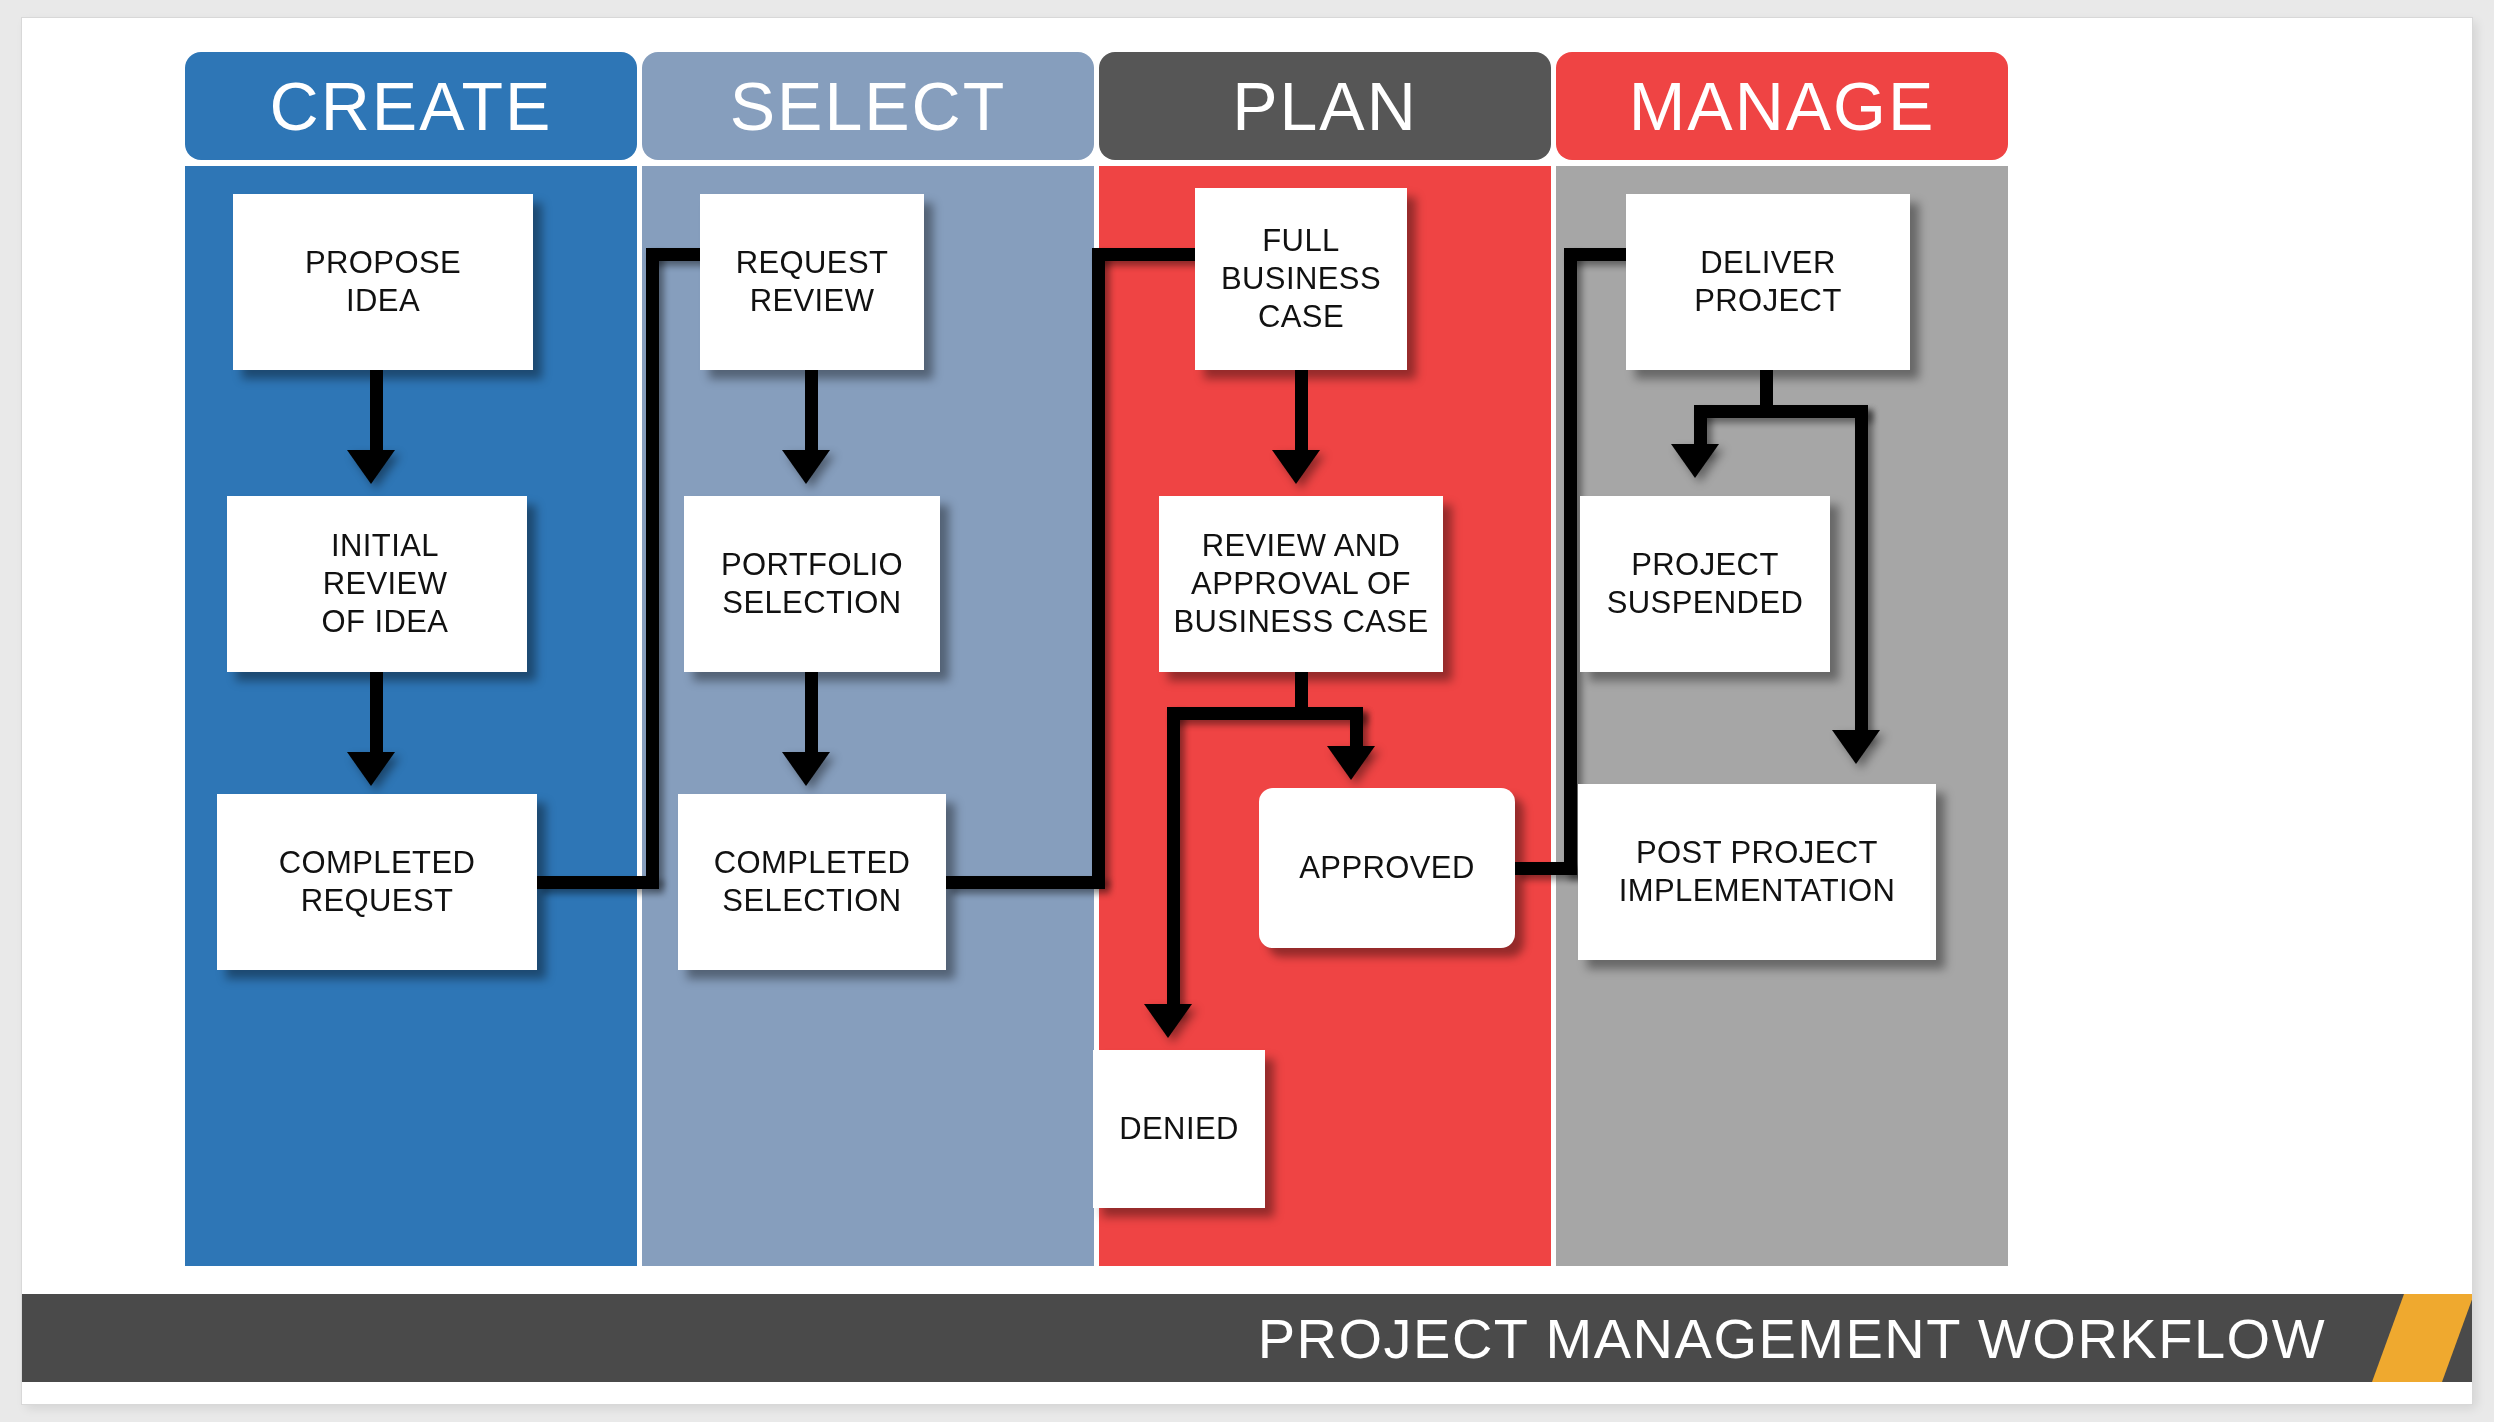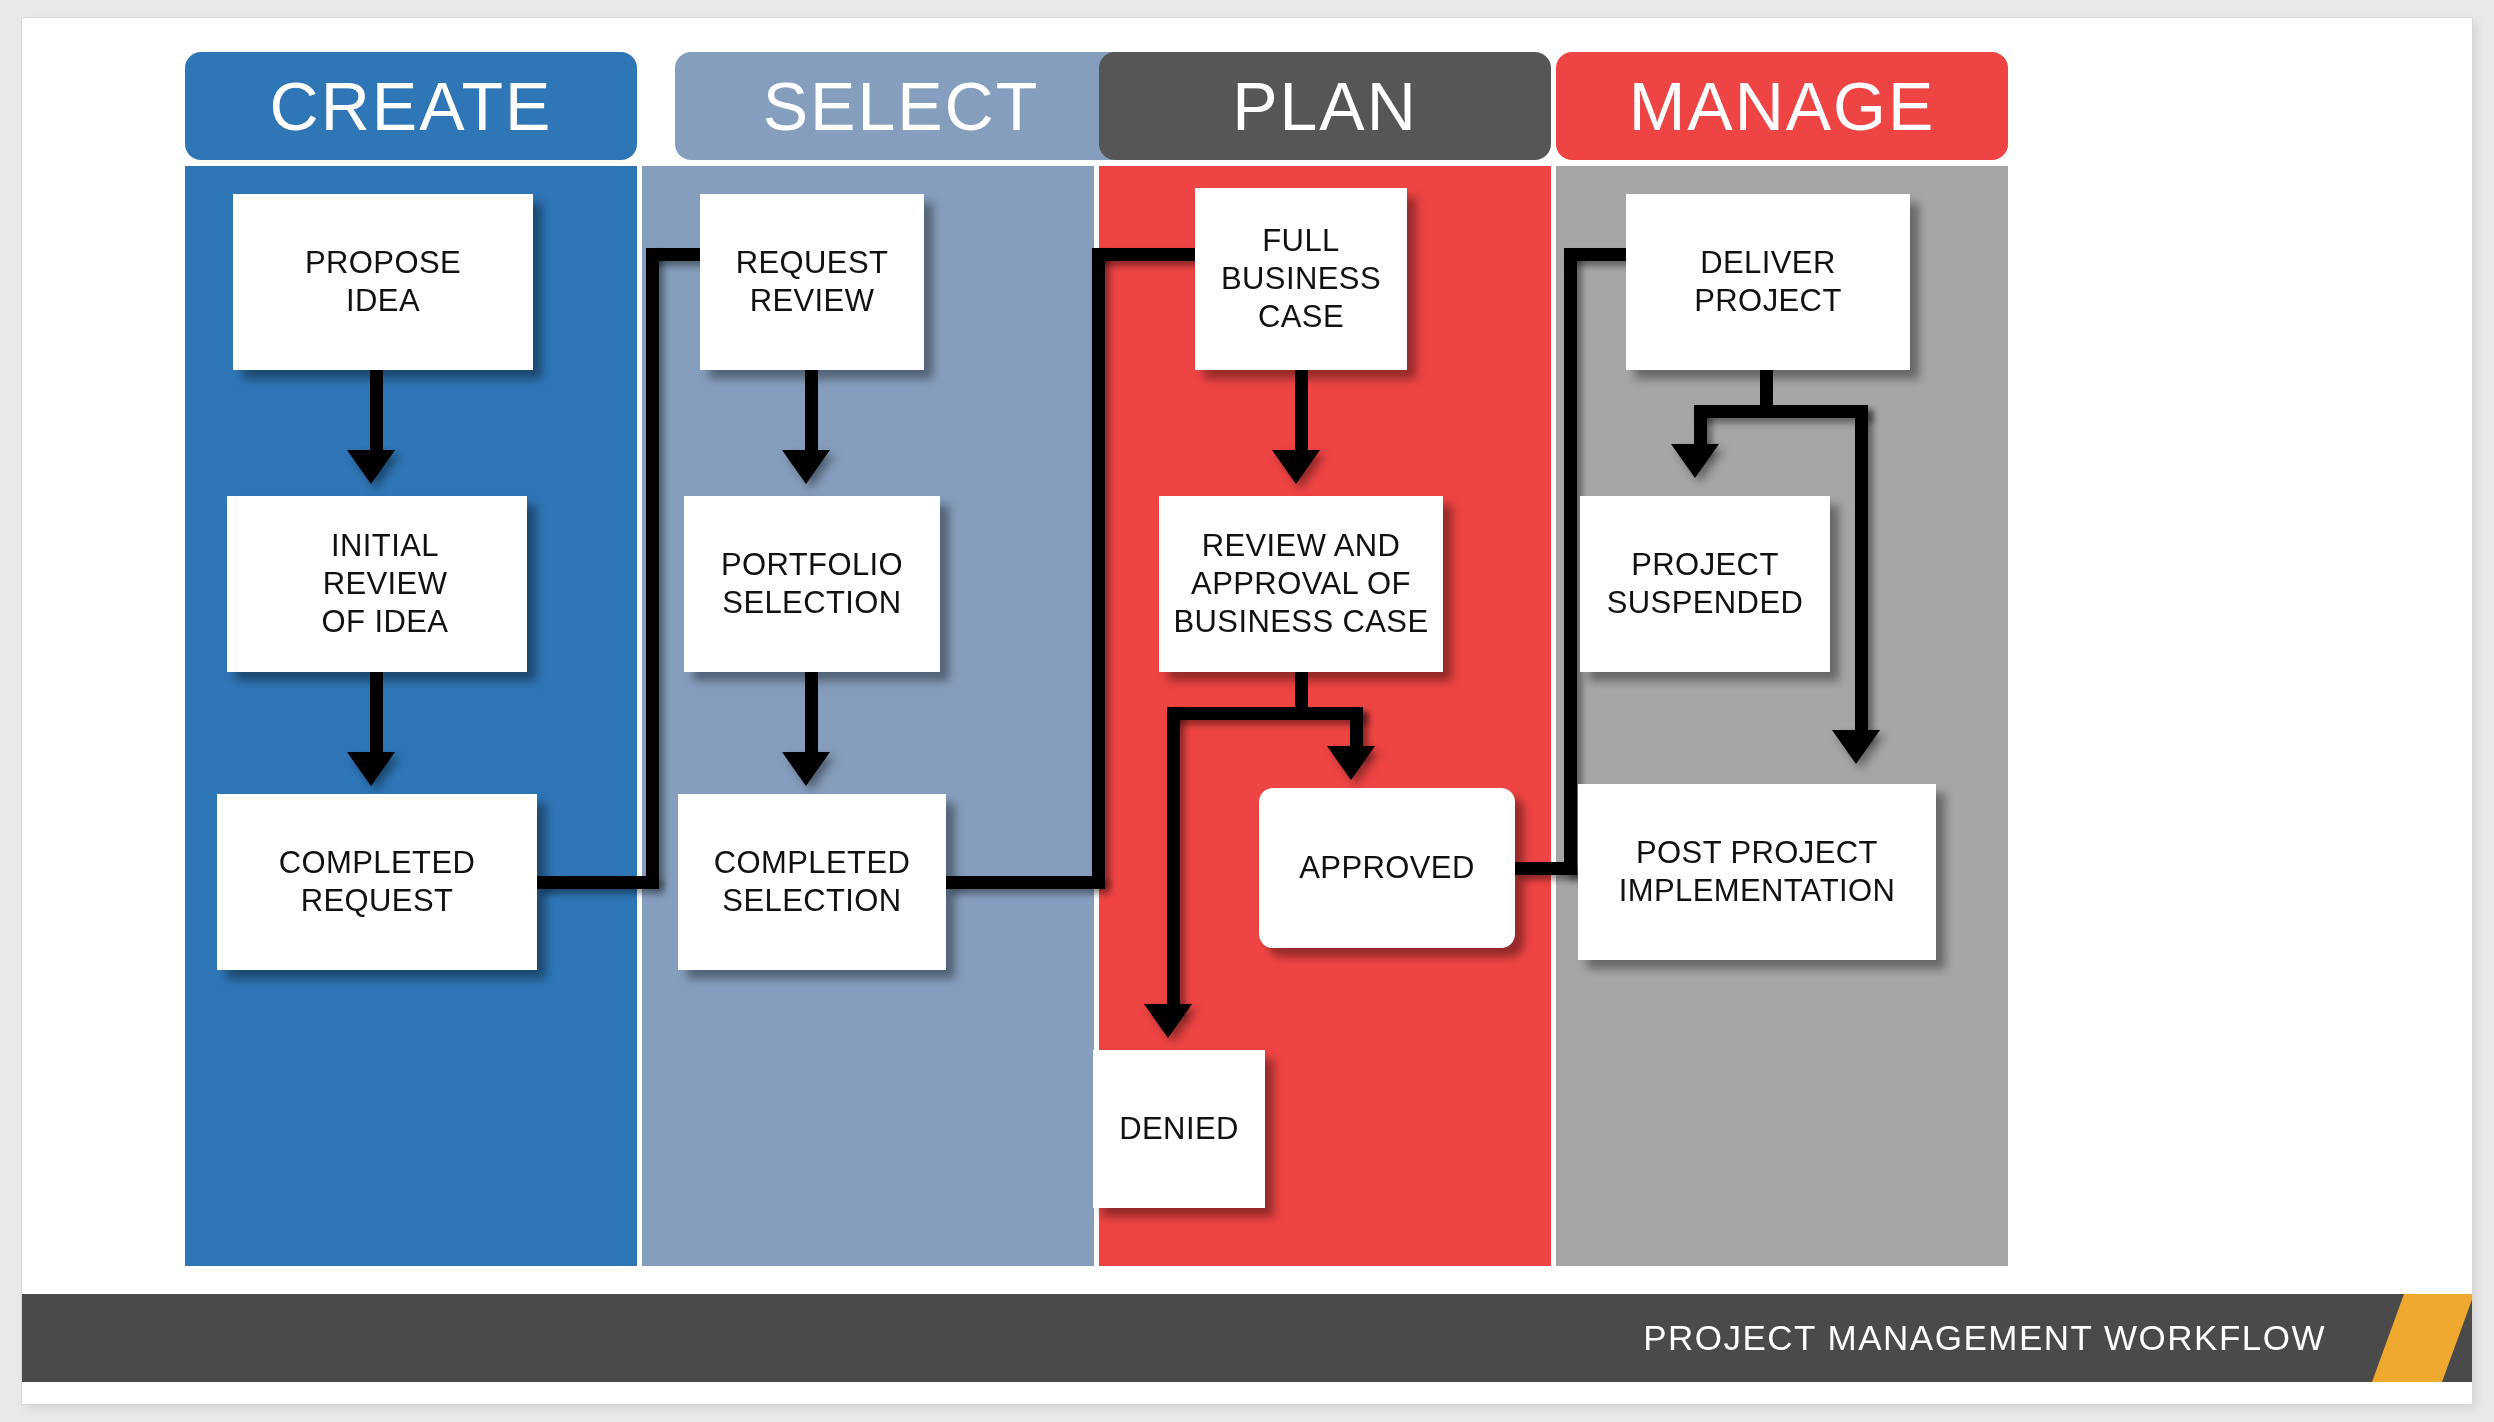--- a/index.html
+++ b/index.html
@@ -94,21 +94,21 @@
     left:0px; bottom:22px;
     width:2450px; height:88px;
     background:#4a4a4a;
     overflow:hidden;
   }
   #footer-title {
     position:absolute;
     right:146px; top:50%;
     transform:translateY(-50%);
     color:#ffffff;
-    font-size:35px;
+    font-size:56px;
     font-weight:300;
     letter-spacing:1.5px;
     white-space:nowrap;
   }
   #footer-accent {
     position:absolute;
     right:14px; top:0;
     width:70px; height:88px;
     background:#efa92f;
     transform:skewX(-20deg);
@@ -141,21 +141,21 @@
 
       <div class="conn conn-h conn-shadow" style="left:352px; top:710px; width:122px;"></div>
       <div class="conn conn-v conn-shadow" style="left:461px; top:82px; height:634px;"></div>
       <div class="conn conn-h conn-shadow" style="left:461px; top:82px; width:144px;"></div>
       <div class="arrow-right" style="left:596px; top:65px;"></div>
 
     </div>
   </div>
 
   <div class="lane" id="lane-select">
-    <div class="lane-header" id="hdr-select" style="background: rgb(134, 158, 189); margin-left: 33px;">SELECT</div>
+    <div class="lane-header" id="hdr-select" style="background: rgb(134, 158, 189);">SELECT</div>
     <div class="lane-body" id="body-select" style="background: rgb(134, 158, 189);">
 
       <div class="node" style="left:58px; top:28px; width:224px; height:176px;">
         <span>REQUEST<br>REVIEW</span>
       </div>
       <div class="conn conn-v" style="left:163px; top:204px; height:90px;"></div>
       <div class="arrow-down" style="left:140px; top:284px;"></div>
 
       <div class="node" style="left:42px; top:330px; width:256px; height:176px;">
         <span>PORTFOLIO<br>SELECTION</span>

